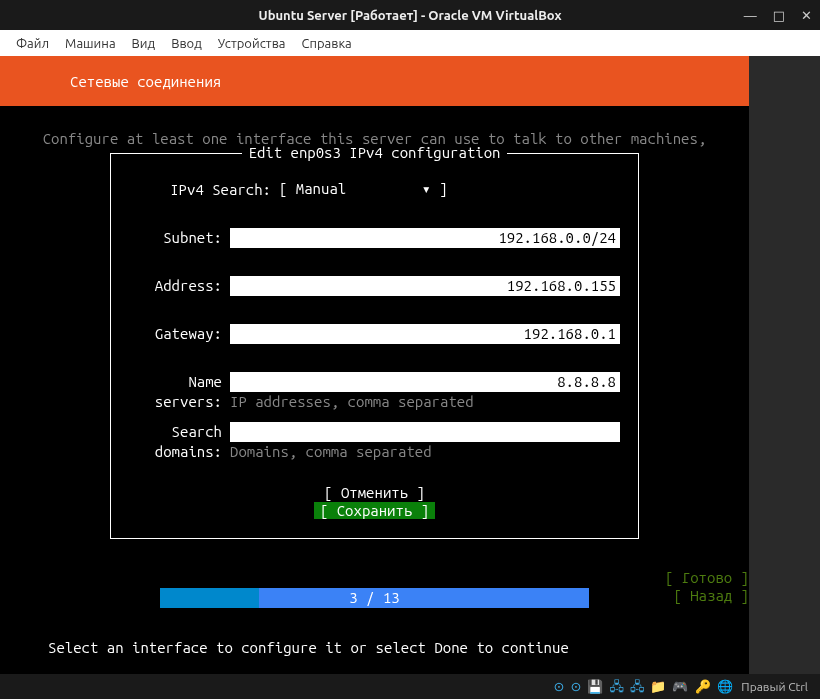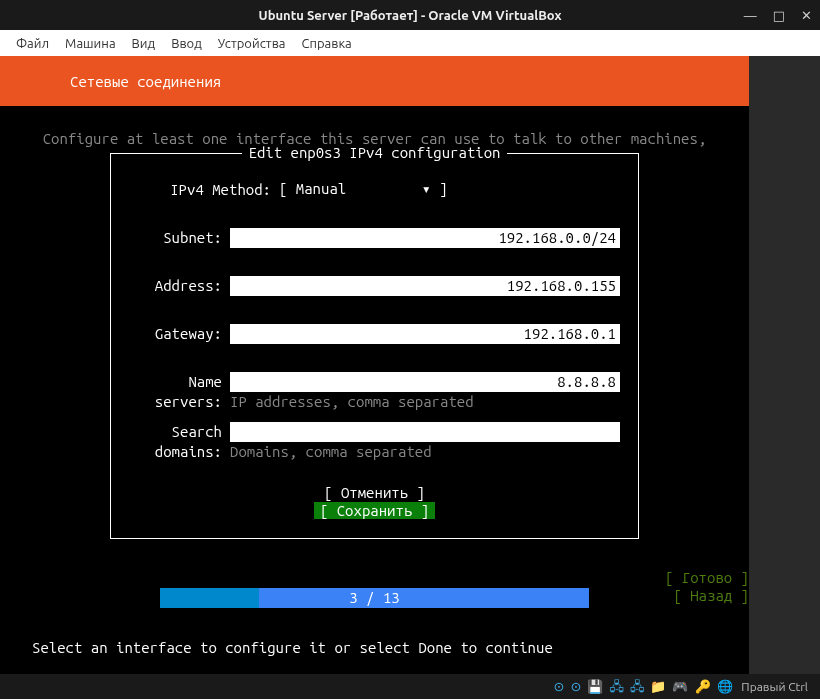--- a/index.html
+++ b/index.html
@@ -162,22 +162,22 @@
     background: #0088cc;
     width: 23%; 
   }
   .progress-text {
     position: relative;
     z-index: 1;
   }
   .footer-help {
     position: absolute;
     bottom: 18px;
-    left: 12px; right: 0;
-    padding-left: 20px;
+    left: 0; right: 0;
+    padding-left: 48px;
     color: #fff;
   }
   
   .vb-statusbar {
     height: 25px;
     background: #1a1a1a;
     display: flex;
     align-items: center;
     justify-content: flex-end;
     padding: 0 12px;
@@ -217,21 +217,21 @@
   </div>
 
   <div class="help-line">Configure at least one interface this server can use to talk to other machines,</div>
 
   <div class="dialog-outer">
     <div class="dialog-title">
       <span>Edit enp0s3 IPv4 configuration</span>
     </div>
 
     <div class="form-row first">
-      <div class="form-label">IPv4 Method:</div>
+      <div class="form-label">IPv4 Search:</div>
       <div class="form-field dropdown-field">
         [ <span>Manual</span>&nbsp;&nbsp;&nbsp;&nbsp;&nbsp;&nbsp;&nbsp;&nbsp;&nbsp;<span class="dropdown-arrow"></span> ]
       </div>
     </div>
 
     <div style="height:18px"></div>
 
     <div class="form-row">
       <div class="form-label">Subnet:</div>
       <div class="form-field">

